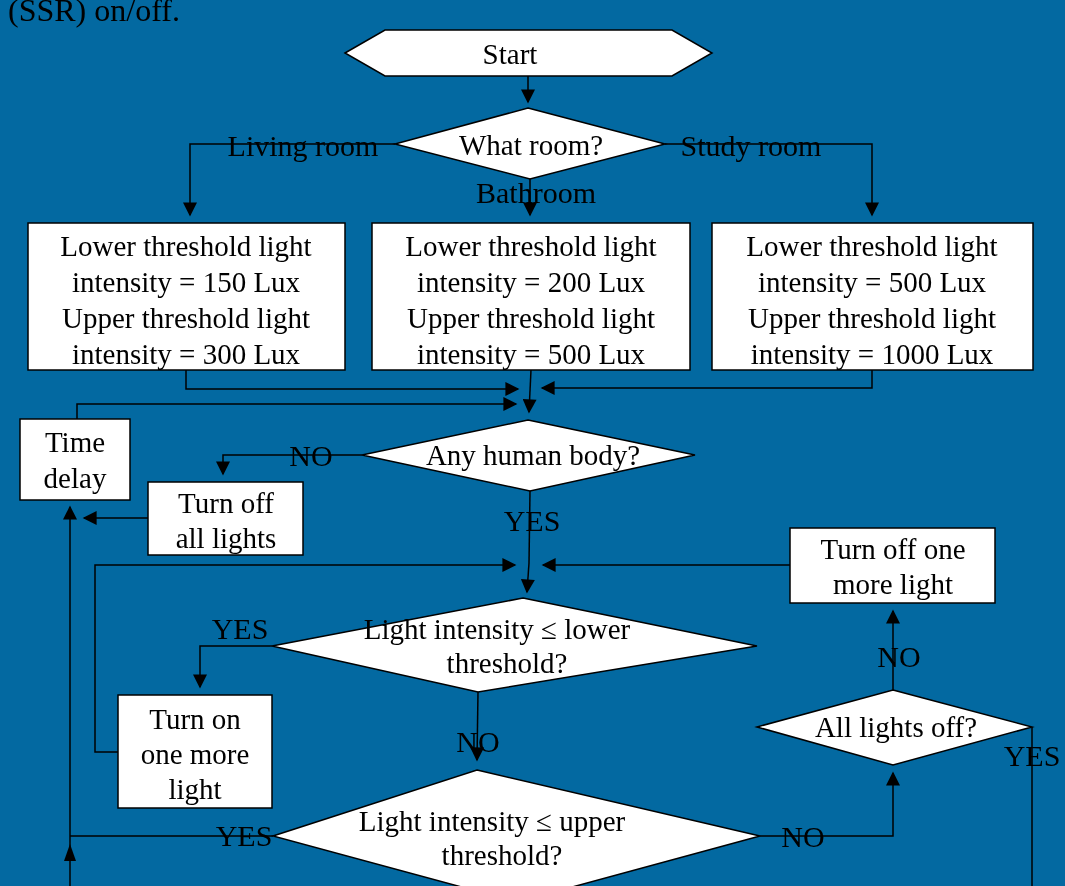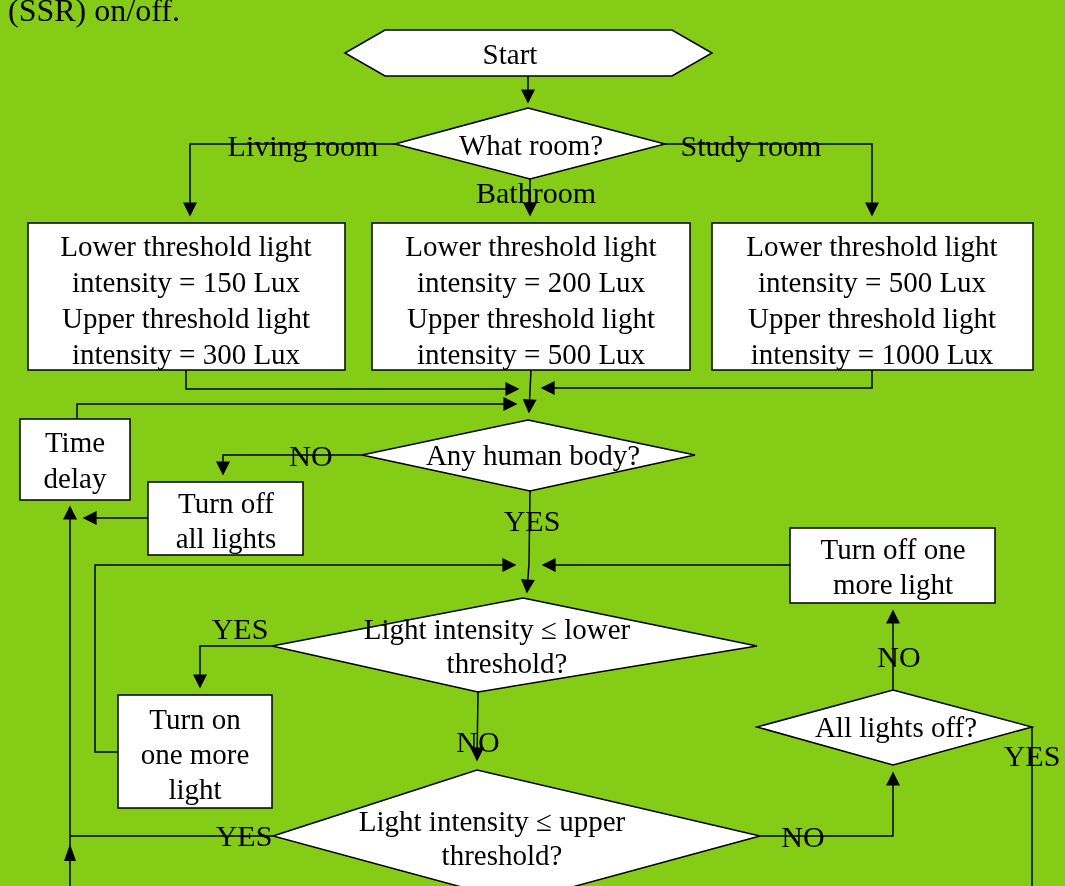--- a/index.html
+++ b/index.html
@@ -1,16 +1,16 @@
 <!DOCTYPE html>
 <html><head>
 <meta charset="utf-8">
 <style>
   html,body{margin:0;padding:0;background:#ffffff;}
-  .page{width:1065px;height:886px;position:relative;overflow:hidden;background:#84cc16;}
+  .page{width:1065px;height:886px;position:relative;overflow:hidden;background:#0369a1;}
   svg{display:block;font-family:"Liberation Serif","DejaVu Serif",serif;}
   .shape{fill:#ffffff;stroke:#000000;stroke-width:1.5px;}
   .edge{fill:none;stroke:#000000;stroke-width:1.5px;}
   .ntext{fill:#000000;font-size:29px;text-anchor:middle;}
   .ltext{fill:#000000;font-size:30px;text-anchor:middle;}
   .caption{fill:#000000;font-size:32px;text-anchor:start;}
 </style>
 </head>
 <body>
 

